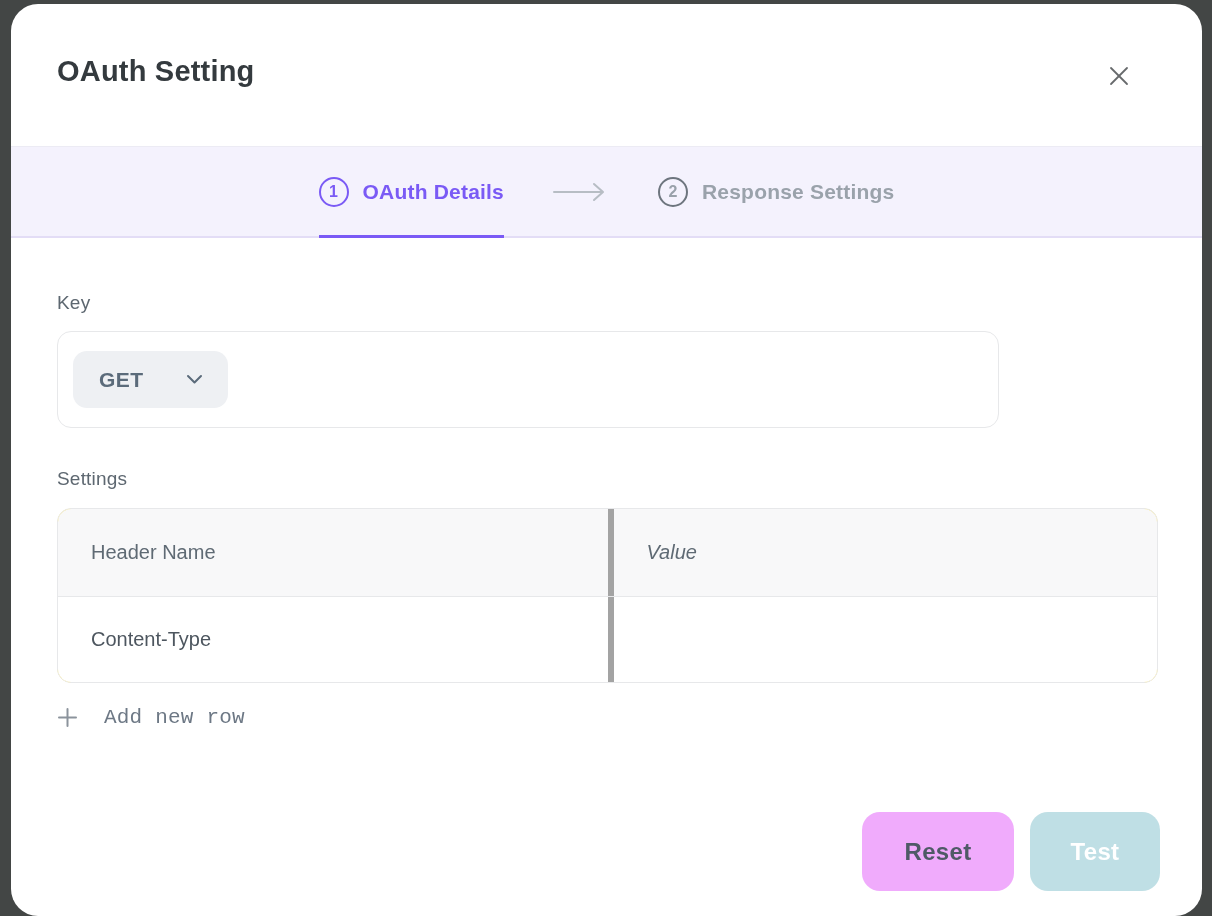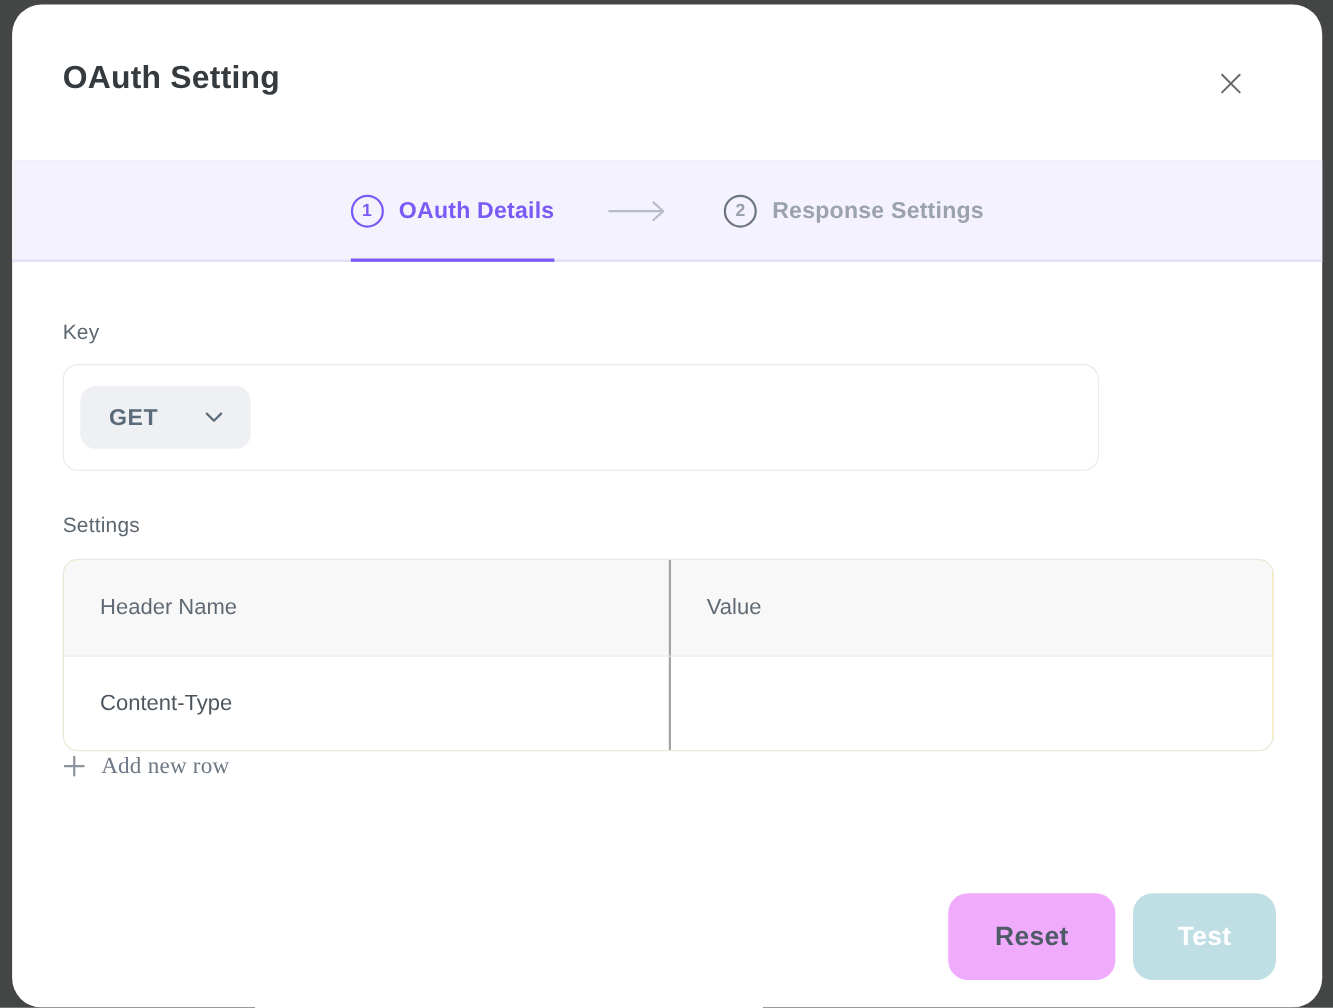--- a/index.html
+++ b/index.html
@@ -96,28 +96,28 @@
     border: 1px solid #e7e8ea; border-radius: 14px;
     overflow: hidden; background: #fde047;
   }
   .t-row { display: flex; width: 100%; }
   .t-row.head { height: 88px; background: #f8f8f9; border-bottom: 1px solid #e7e8ea; }
   .t-row.body { height: 85px; background: #ffffff; }
   .t-cell {
     width: 50%; display: flex; align-items: center;
     padding-left: 33px; font-size: 20px;
   }
-  .t-cell + .t-cell { border-left: 2px solid #a3a3a3; }
+  .t-cell + .t-cell { border-left: 6px solid #a3a3a3; font-style: italic; }
   .t-row.head .t-cell { color: #5f6a74; }
   .t-row.body .t-cell { color: #4d565f; cursor: text; }
   .add-row {
-    position: absolute; left: 46px; top: 680px;
-    display: flex; align-items: center; gap: 14px;
+    position: absolute; left: 46px; top: 702px;
+    display: flex; align-items: center; gap: 26px;
     background: transparent; border: none; cursor: pointer;
-    font-family: Liberation Serif, serif;
+    font-family: Liberation Mono, monospace;
   }
   .add-row-label { font-size: 21px; color: #6d7885; letter-spacing: 0.2px; }
   
   .footer-button {
     position: absolute; top: 808px; height: 79px;
     border: none; border-radius: 18px;
     font-family: "Liberation Sans", sans-serif;
     font-size: 24px; font-weight: 700; letter-spacing: 0.3px;
     cursor: pointer;
     display: flex; align-items: center; justify-content: center;

